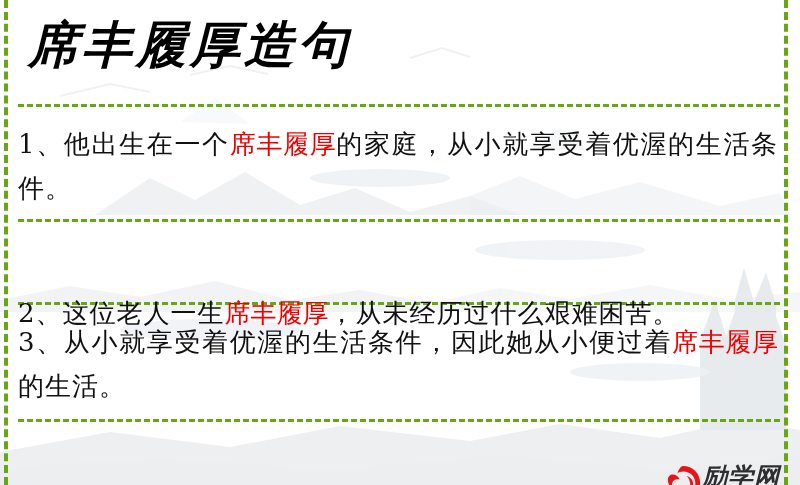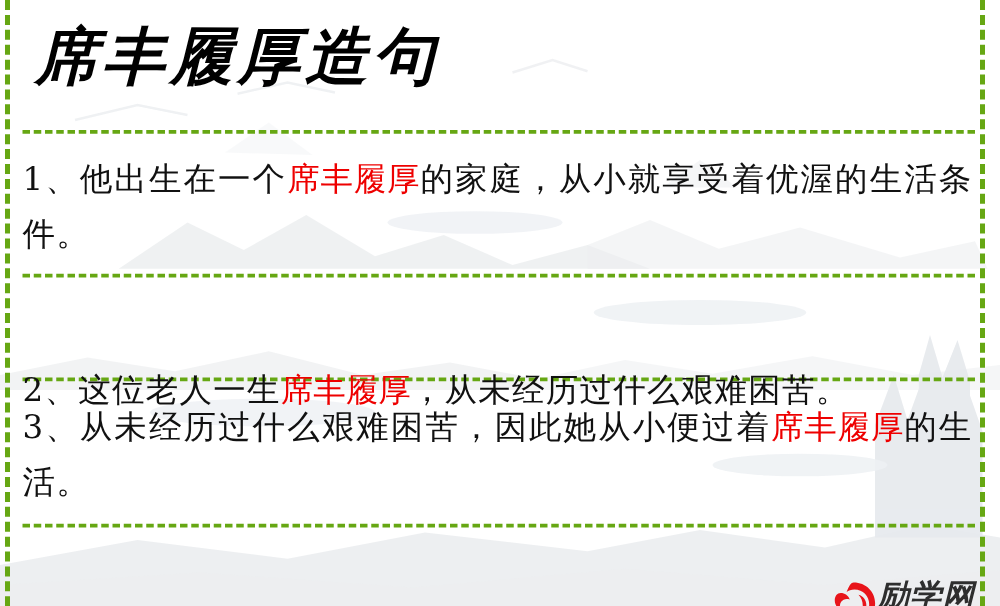--- a/index.html
+++ b/index.html
@@ -151,21 +151,21 @@
 
   <div class="row row-1">
     <span>1、</span><span>他出生在一个</span><span class="kw">席丰履厚</span><span>的家庭，从小就享受着优渥的生活条件。</span>
   </div>
 
   <div class="row row-2">
     <span>2、</span><span>这位老人一生</span><span class="kw">席丰履厚</span><span>，从未经历过什么艰难困苦。</span>
   </div>
 
   <div class="row row-3">
-    <span>3、</span><span>从未经历过什么艰难困苦，因此她从小便过着</span><span class="kw">席丰履厚</span><span>的生活。</span>
+    <span>3、</span><span>从小就享受着优渥的生活条件，因此她从小便过着</span><span class="kw">席丰履厚</span><span>的生活。</span>
   </div>
 
   <div class="logo">
     <svg class="logo-mark" viewBox="0 0 40 40" aria-hidden="true">
       <path d="M20 2 C30 2 38 9.5 38 19.5 C38 29.5 30 37.5 20 37.5 C13.5 37.5 8 34.2 5 29 C9.5 32.6 14 33.8 19 33.8 C27 33.8 33 28.2 33 20.5 C33 13.5 27.8 8 20.6 8 C17.8 8 15.6 8.8 14 10 C15.6 6 17.2 2 20 2 Z" fill="#e8141a"></path>
       <path d="M9 11 C12.5 11 15.5 13.2 16.6 16.4 C13.6 15.4 11 16.2 9.4 18.4 C8 20.4 8 23 9.2 25 C6 23.4 4 20.6 4 17.2 C4 13.6 6 11 9 11 Z" fill="#e8141a"></path>
       <path d="M13 22 C17 22 21 24.4 23.6 28.4 C19.6 27.2 16 27.6 12.8 29.6 C10.8 30.8 9.4 32.4 8.4 34 C8.2 28 10 22 13 22 Z" fill="#e8141a"></path>
       <path d="M24 12.5 C28 13.6 30.6 17 30.6 21 C30.6 25.6 27.4 29.2 23 30 C26 27.8 27.6 25 27.6 21.6 C27.6 18 26.2 14.8 24 12.5 Z" fill="#e8141a"></path>
     </svg>
     <span class="logo-text">励学网</span>

